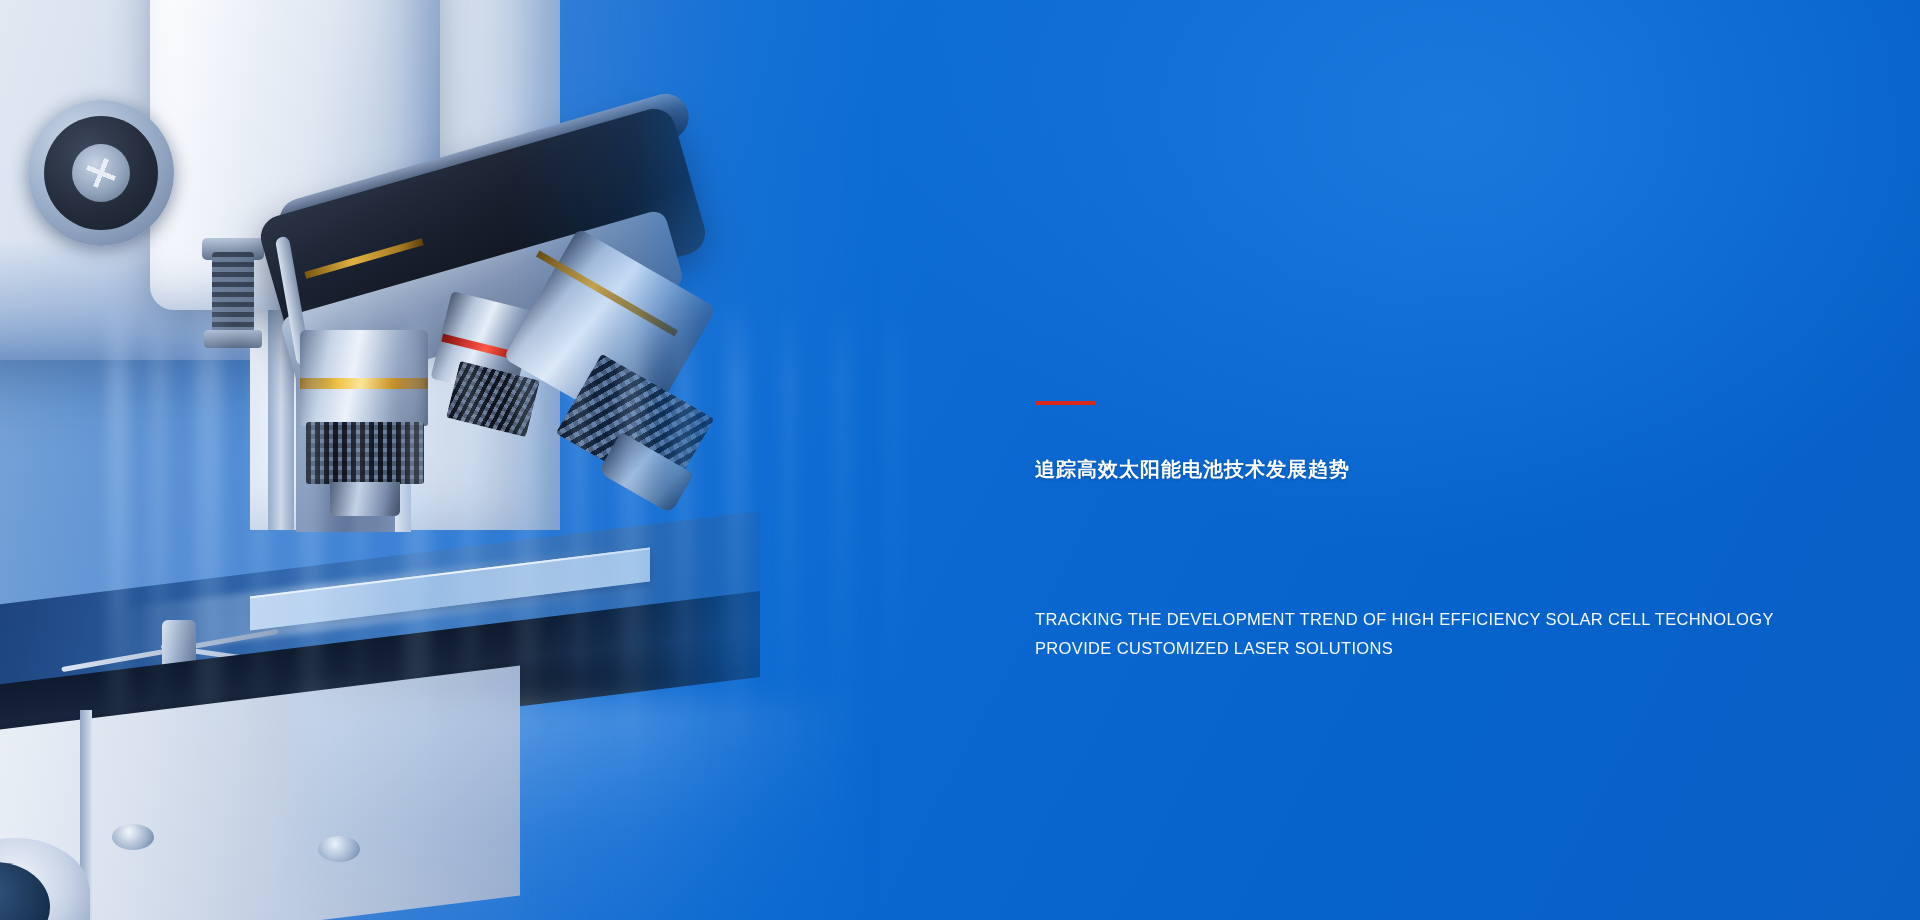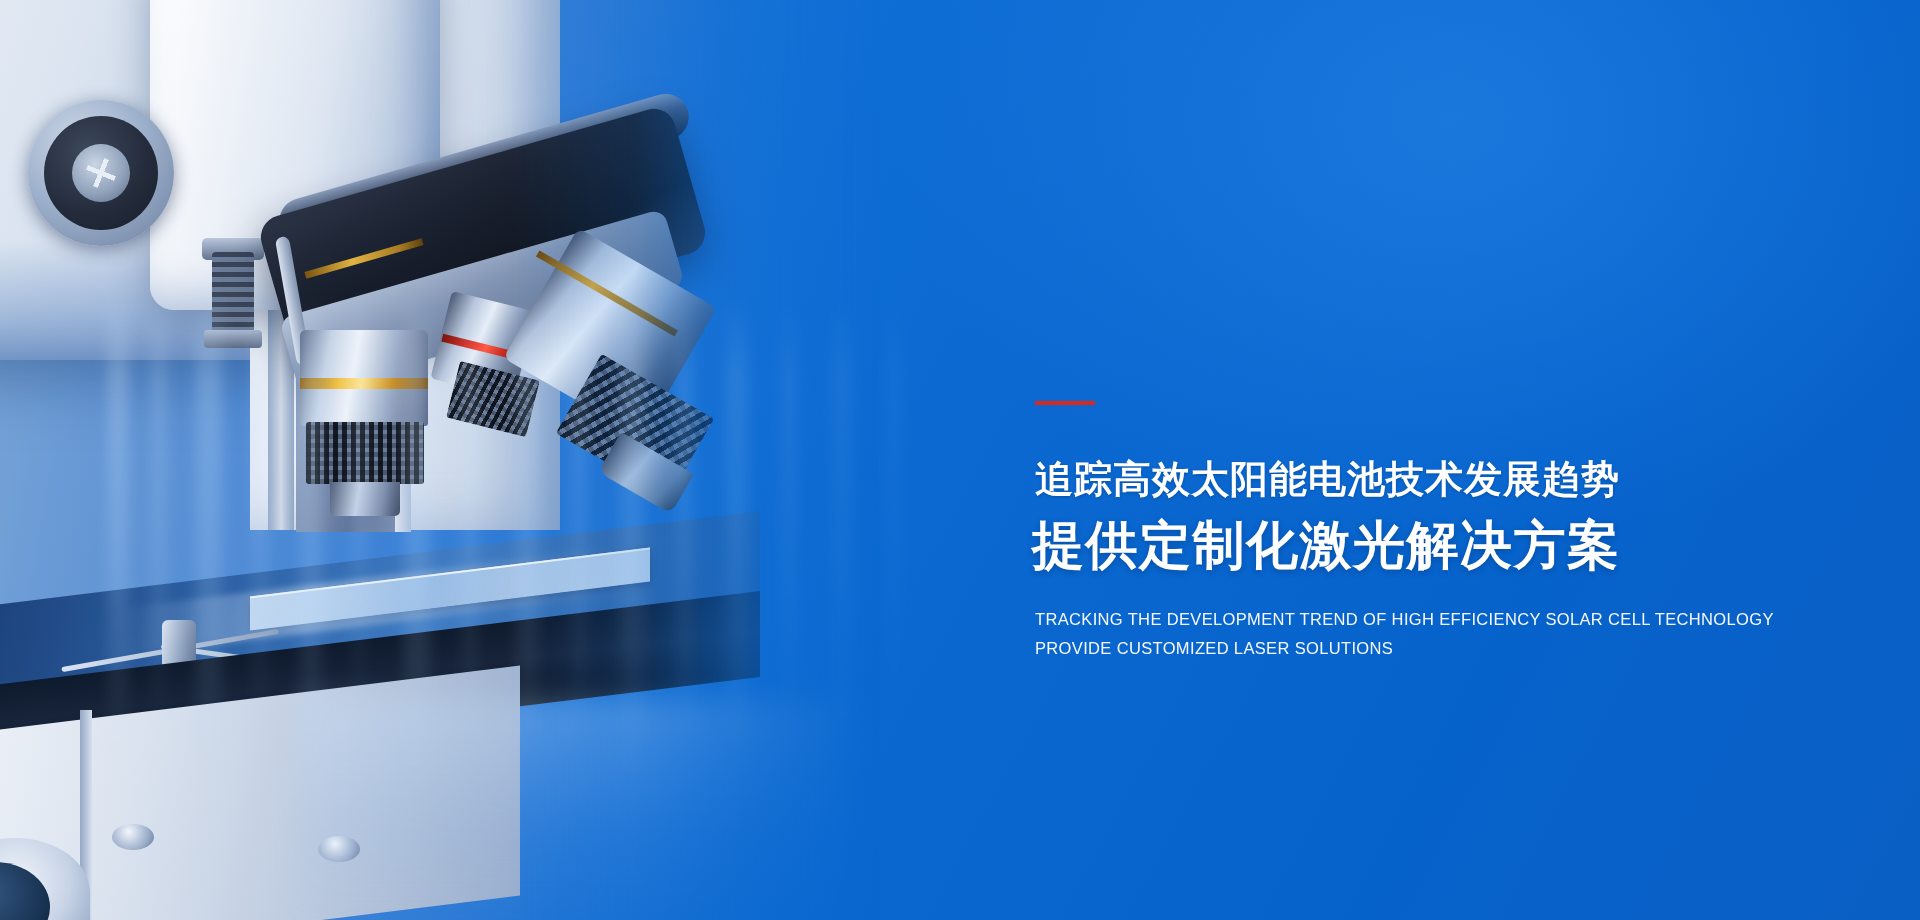--- a/index.html
+++ b/index.html
@@ -363,21 +363,21 @@
     position:absolute; left:1035px; top:0;
     width:760px; height:920px;
   }
   .accent-rule {
     position:absolute; left:0; top:401px;
     width:60px; height:4px;
     background:#d9291c;
   }
   .headline-sub {
     position:absolute; left:0; top:458px;
-    font-size:38px; font-weight:bold; color:#ffffff;
+    font-size:20px; font-weight:bold; color:#ffffff;
     letter-spacing:1px; line-height:1.15;
     white-space:nowrap;
     text-shadow:0 1px 3px rgba(0,25,70,.28);
   }
   .headline-main {
     position:absolute; left:-3px; top:516px;
     font-size:52px; font-weight:bold; color:#ffffff;
     letter-spacing:1.5px; line-height:1.15;
     white-space:nowrap;
     text-shadow:0 2px 6px rgba(0,25,70,.30);
@@ -475,21 +475,20 @@
     <div class="streak" style="left:832px; top:296px; width:20px; height:450px; opacity:.12;"></div>
     <div class="streak" style="left:886px; top:300px; width:16px; height:420px; opacity:.08;"></div>
   </div>
 
   <div class="content">
 
     <div class="accent-rule"></div>
 
     <div class="headline-sub">追踪高效太阳能电池技术发展趋势</div>
 
-    <div class="headline-main">提供定制化激光解决方案</div>
 
     <div class="eng-line eng-1">TRACKING THE DEVELOPMENT TREND OF HIGH EFFICIENCY SOLAR CELL TECHNOLOGY</div>
 
     <div class="eng-line eng-2">PROVIDE CUSTOMIZED LASER SOLUTIONS</div>
 
   </div>
 
 </div>
 
 </body></html>

